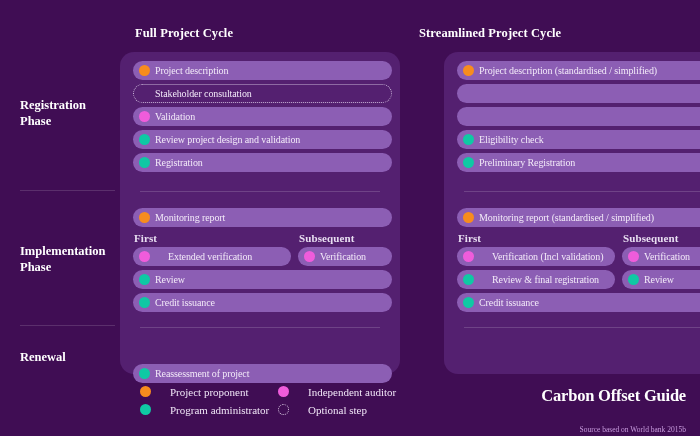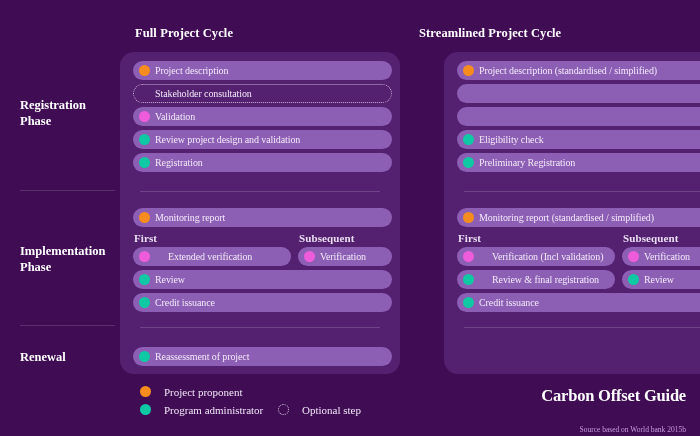--- a/index.html
+++ b/index.html
@@ -48,21 +48,21 @@
   }
   .dot { width:11px; height:11px; border-radius:50%; flex:0 0 auto; }
   .dot-orange { background:#F78C1E; }
   .dot-pink   { background:#EF5CDB; }
   .dot-teal   { background:#0FC9A4; }
   .mini-label {
     position:absolute; font-size:11px; font-weight:bold;
     color:#E9DFF2; letter-spacing:0.1px;
   }
   .legend-item {
-    position:absolute; display:flex; align-items:center; gap:13px;
+    position:absolute; display:flex; align-items:center; gap:19px;
     color:#F0E6F7; font-size:11px; height:13px; white-space:nowrap;
   }
   .legend-dashed {
     width:9px; height:9px; border-radius:50%; flex:0 0 auto;
     border:1px dotted rgba(243,234,249,0.85); background:transparent;
   }
   .footer-title {
     position:absolute; right:14px; top:386px; color:#FFFFFF;
     font-size:16.5px; font-weight:bold; letter-spacing:-0.2px;
     text-align:right; white-space:nowrap;
@@ -128,21 +128,21 @@
       <span class="dot dot-teal"></span>
       <span>Review</span>
     </div>
     <div class="pill" style="top:241px">
       <span class="dot dot-teal"></span>
       <span>Credit issuance</span>
     </div>
 
     <div class="panel-divider" style="top:275px"></div>
 
-    <div class="pill" style="top:295px">
+    <div class="pill" style="top:312px">
       <span class="dot dot-teal"></span>
       <span>Reassessment of project</span>
     </div>
   </div>
 
   <div class="panel panel-right">
 
     <div class="pill" style="top:9px">
       <span class="dot dot-orange"></span>
       <span>Project description (standardised / simplified)</span>
@@ -188,20 +188,24 @@
     </div>
 
     <div class="panel-divider" style="top:275px"></div>
 
   </div>
 
   <div class="legend-item" style="left:140px;top:385px">
     <span class="dot dot-orange"></span>
     <span>Project proponent</span>
   </div>
+  <div class="legend-item" style="left:278px;top:385px">
+    <span class="dot dot-pink"></span>
+    <span>Independent auditor</span>
+  </div>
   <div class="legend-item" style="left:140px;top:403px">
     <span class="dot dot-teal"></span>
     <span>Program administrator</span>
   </div>
   <div class="legend-item" style="left:278px;top:403px">
     <span class="legend-dashed"></span>
     <span>Optional step</span>
   </div>
 
   <div class="footer-title">Carbon Offset Guide</div>

